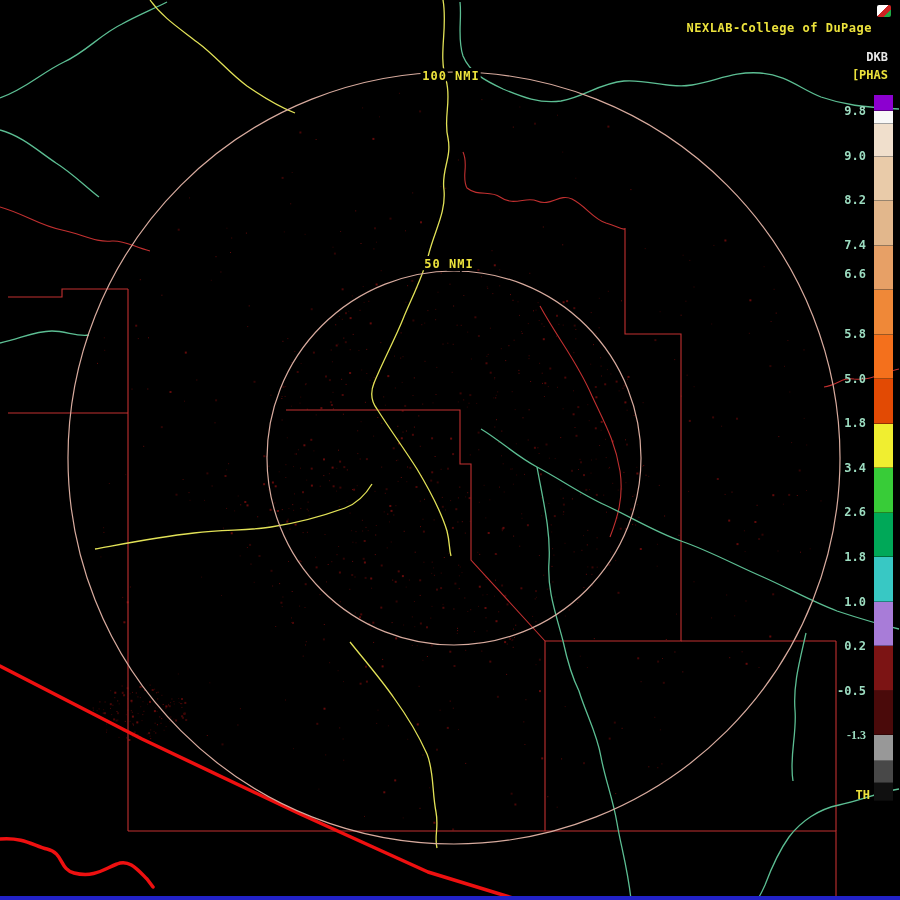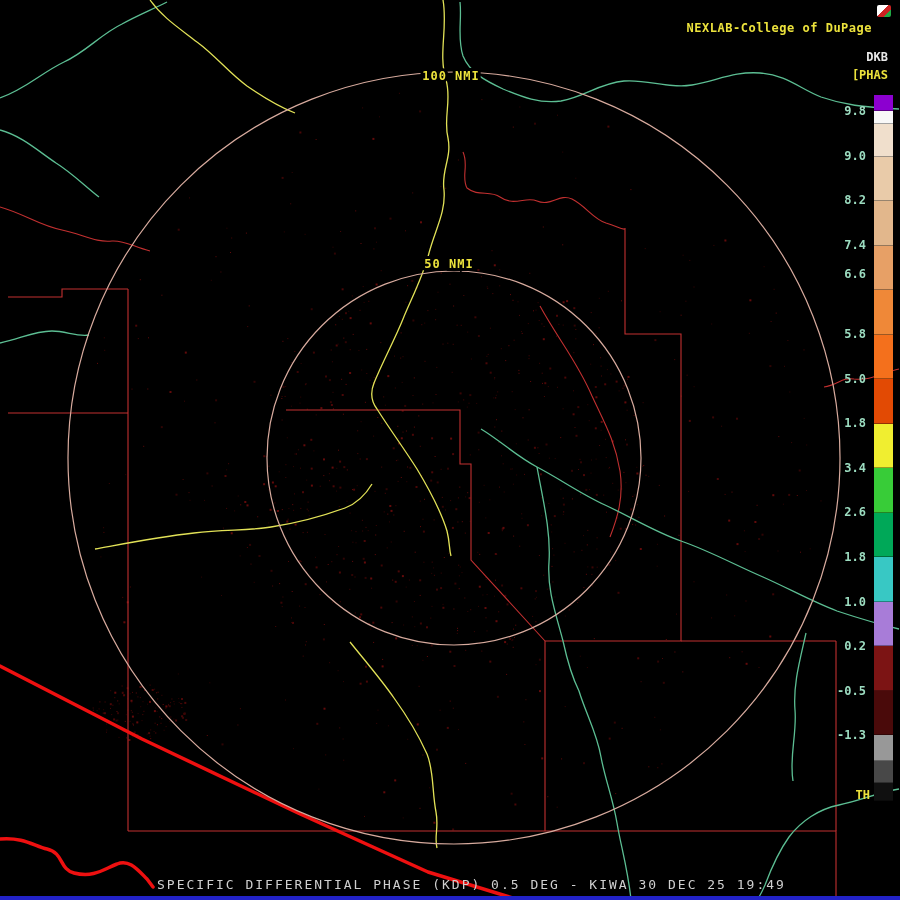--- a/index.html
+++ b/index.html
@@ -1168,18 +1168,17 @@
       <div class="cb-label" style="top: 267px;">6.6</div>
       <div class="cb-label" style="top: 327px;">5.8</div>
       <div class="cb-label" style="top: 371.6px;">5.0</div>
       <div class="cb-label" style="top: 416.2px;">1.8</div>
       <div class="cb-label" style="top: 460.8px;">3.4</div>
       <div class="cb-label" style="top: 505.4px;">2.6</div>
       <div class="cb-label" style="top: 550px;">1.8</div>
       <div class="cb-label" style="top: 594.6px;">1.0</div>
       <div class="cb-label" style="top: 639.2px;">0.2</div>
       <div class="cb-label" style="top: 683.8px;">-0.5</div>
-      <div class="cb-label" style="top: 728.4px;">-1.3</div>
+      <div class="cb-label" style="top: 728.4px; font-family: Liberation Serif, serif;">-1.3</div>
     </div>
 
-  <div class="statusbar">SPECIFIC DIFFERENTIAL PHASE (KDP) 0.5 DEG - KIWA 30 DEC 25 19:49</div>
   <div class="bottomline"></div>
 </div>
 
 </body></html>

